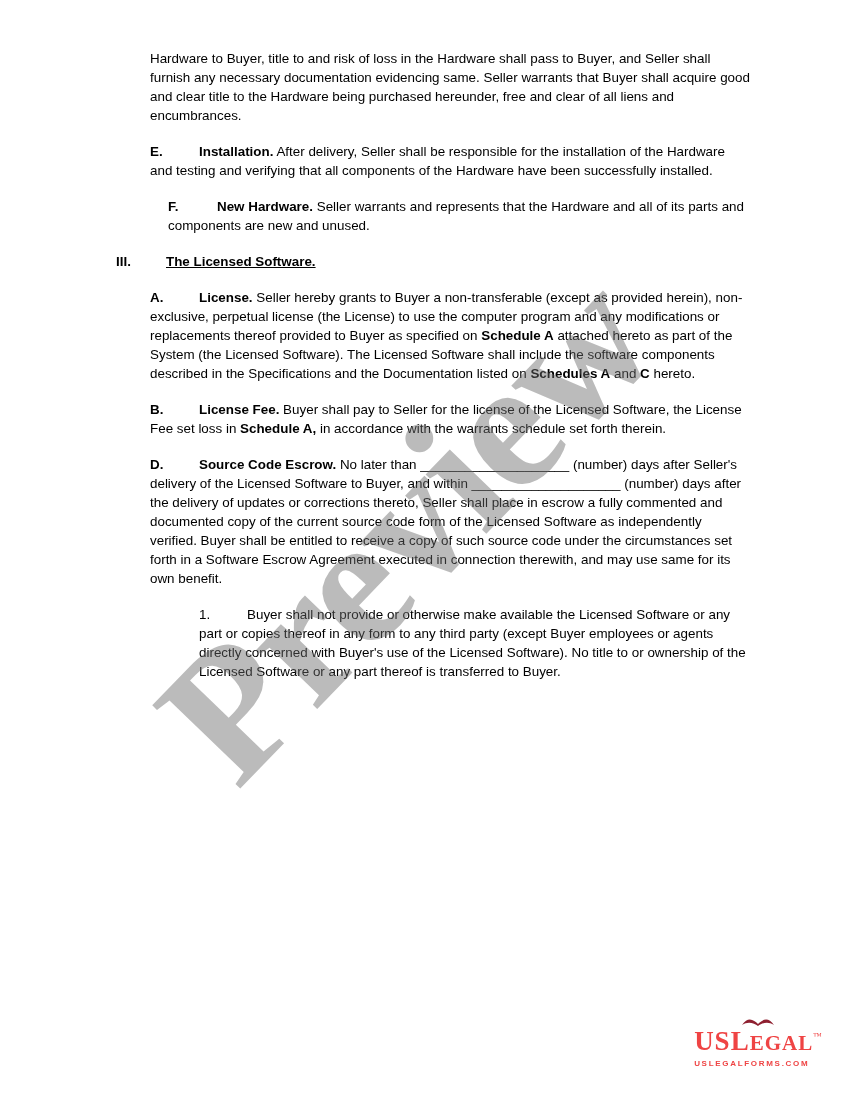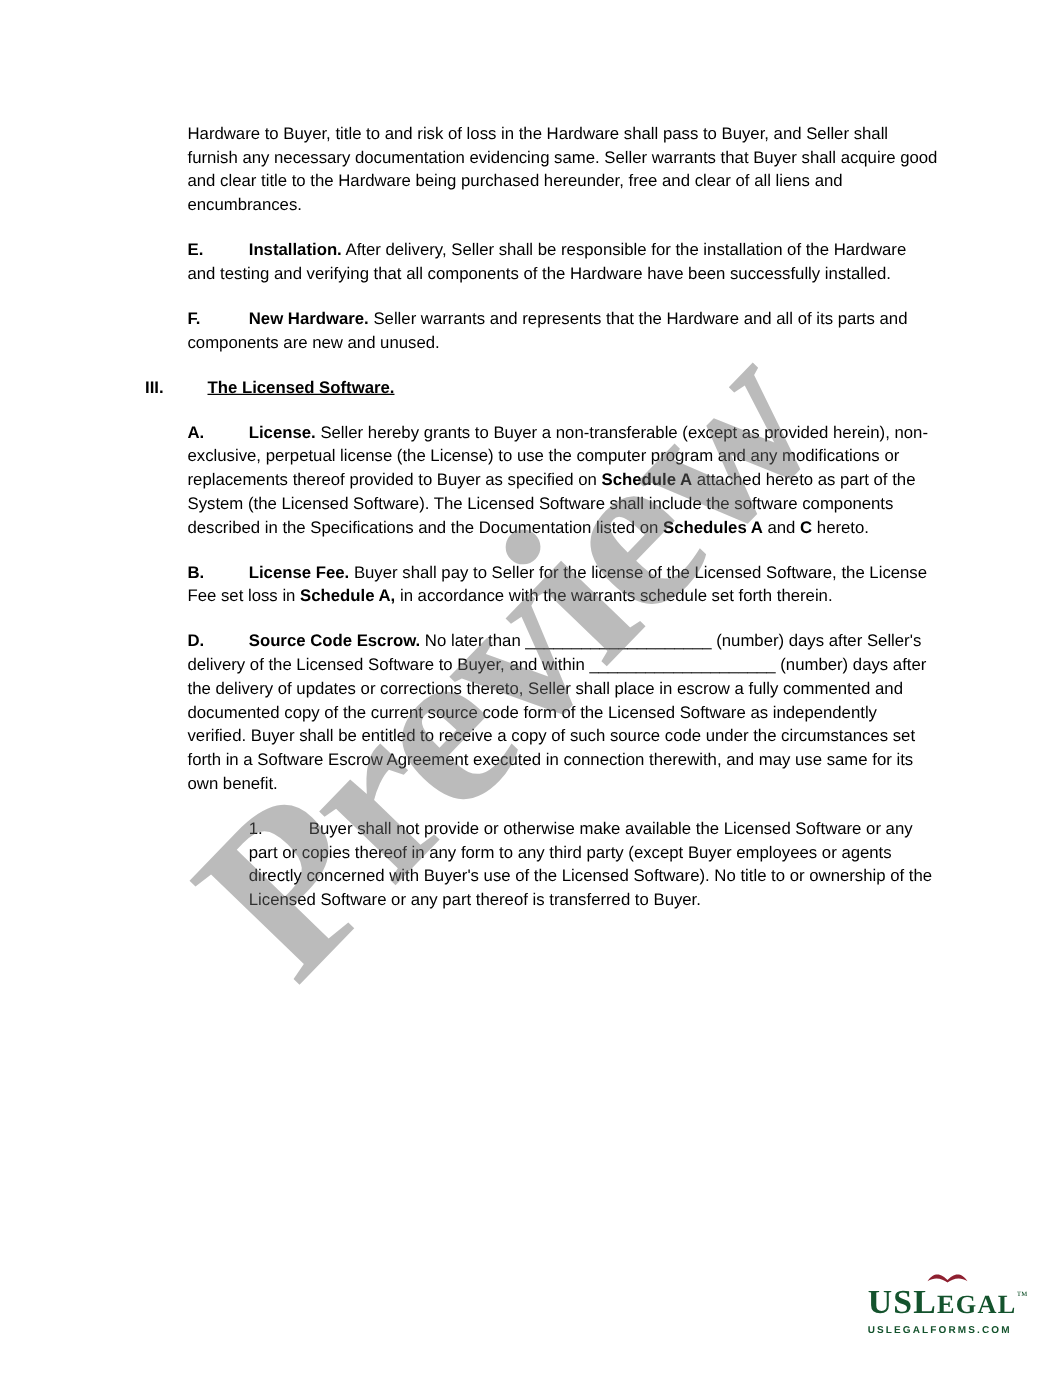--- a/index.html
+++ b/index.html
@@ -15,21 +15,21 @@
   .page {
     position: absolute;
     inset: 0;
     background: #ffffff;
   }
   .doc {
     position: absolute;
     left: 0;
     top: 0;
     width: 850px;
-    padding: 97px 100px 0 100px;
+    padding: 49px 100px 0 100px;
     font-size: 13.4px;
     line-height: 19px;
   }
   .block { margin: 0 0 17px 0; }
   .label { display: inline-block; vertical-align: top; }
   .b { font-weight: bold; }
   .i { }
 
   .watermark {
     position: absolute;
@@ -44,21 +44,21 @@
     white-space: nowrap;
     pointer-events: none;
     z-index: 5;
   }
 
   .logo {
     position: absolute;
     right: 28px;
     bottom: 32px;
     text-align: center;
-    color: #14532d;
+    color: #ef4444;
     z-index: 2;
   }
   .logo .eagle { display: block; margin: 0 auto 1px auto; }
   .logo-word {
     font-family: "Liberation Serif", serif;
     font-weight: bold;
     font-size: 27px;
     line-height: 1;
     letter-spacing: 1px;
     white-space: nowrap;
@@ -79,21 +79,21 @@
   }
 </style>
 </head>
 <body>
 
 <div class="page">
 
   <div class="doc">
       <p class="block" style="margin-left: 50px;"><span>Hardware to Buyer, title to and risk of loss in the Hardware shall pass to Buyer, and Seller shall furnish any necessary documentation evidencing same. Seller warrants that Buyer shall acquire good and clear title to the Hardware being purchased hereunder, free and clear of all liens and encumbrances.</span></p>
       <p class="block" style="margin-left: 50px;"><span class="label b" style="width: 49px;">E.</span><span class="b">Installation.</span><span> After delivery, Seller shall be responsible for the installation of the Hardware and testing and verifying that all components of the Hardware have been successfully installed.</span></p>
-      <p class="block" style="margin-left: 50px;"><span class="label b" style="width: 49px;">F.</span><span class="b">New Hardware.</span><span> Seller warrants and represents that the Hardware and all of its parts and components are new and unused.</span></p>
+      <p class="block" style="margin-left: 68px;"><span class="label b" style="width: 49px;">F.</span><span class="b">New Hardware.</span><span> Seller warrants and represents that the Hardware and all of its parts and components are new and unused.</span></p>
       <p class="block" style="margin-left: 16px; text-decoration: underline;"><span class="label b" style="width: 50px;">III.</span><span class="b">The Licensed Software.</span></p>
       <p class="block" style="margin-left: 50px;"><span class="label b" style="width: 49px;">A.</span><span class="b">License.</span><span> Seller hereby grants to Buyer a non-transferable (except as provided herein), non-exclusive, perpetual license (the </span><span class="i">License</span><span>) to use the computer program and any modifications or replacements thereof provided to Buyer as specified on </span><span class="b">Schedule A</span><span> attached hereto as part of the System (the </span><span class="i">Licensed Software</span><span>). The Licensed Software shall include the software components described in the Specifications and the Documentation listed on </span><span class="b">Schedules A</span><span> and </span><span class="b">C</span><span> hereto.</span></p>
       <p class="block" style="margin-left: 50px;"><span class="label b" style="width: 49px;">B.</span><span class="b">License Fee.</span><span> Buyer shall pay to Seller for the license of the Licensed Software, the </span><span class="i">License Fee</span><span> set loss in </span><span class="b">Schedule A,</span><span> in accordance with the warrants schedule set forth therein.</span></p>
       <p class="block" style="margin-left: 50px;"><span class="label b" style="width: 49px;">D.</span><span class="b">Source Code Escrow.</span><span> No later than ____________________ </span><span class="i">(number)</span><span> days after Seller's delivery of the Licensed Software to Buyer, and within ____________________ </span><span class="i">(number)</span><span> days after the delivery of updates or corrections thereto, Seller shall place in escrow a fully commented and documented copy of the current source code form of the Licensed Software as independently verified. Buyer shall be entitled to receive a copy of such source code under the circumstances set forth in a Software Escrow Agreement executed in connection therewith, and may use same for its own benefit.</span></p>
       <p class="block" style="margin-left: 99px;"><span class="label" style="width: 48px;">1.</span><span>Buyer shall not provide or otherwise make available the Licensed Software or any part or copies thereof in any form to any third party (except Buyer employees or agents directly concerned with Buyer's use of the Licensed Software). No title to or ownership of the Licensed Software or any part thereof is transferred to Buyer.</span></p>
     </div>
 
   <div class="watermark">Preview</div>
 
   <div class="logo">

